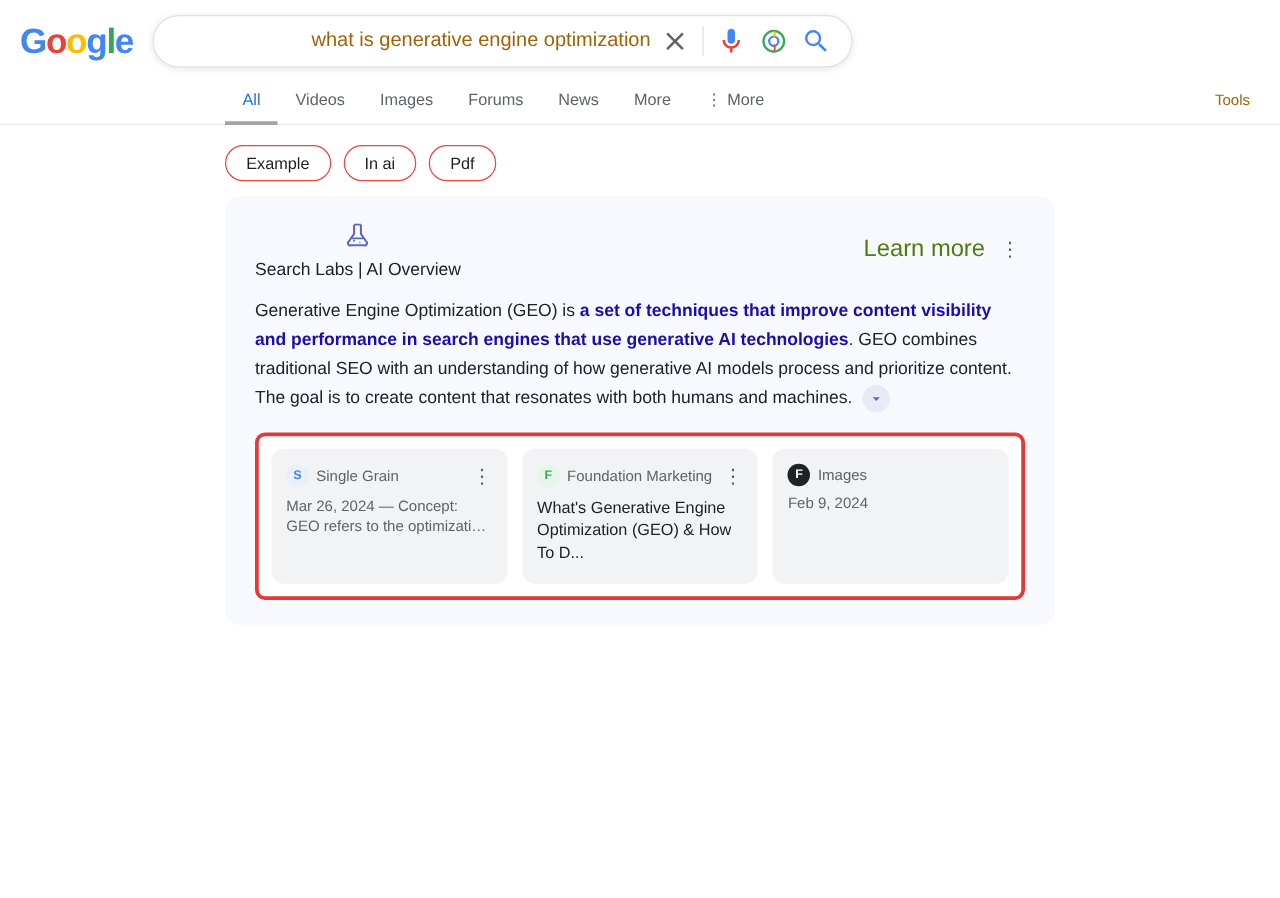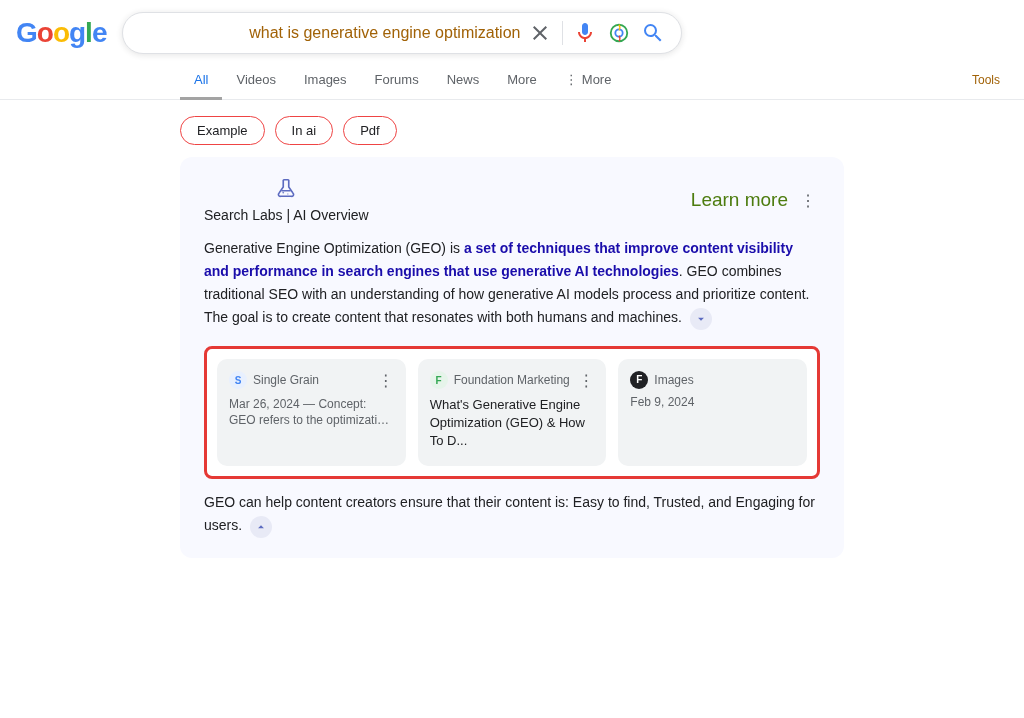--- a/index.html
+++ b/index.html
@@ -420,24 +420,16 @@
           <div class="source-card-logo">
             <div class="source-logo-circle fb-logo">F</div>
             <span>Images</span>
           </div>
         </div>
         <div class="source-card-date">Feb 9, 2024</div>
       </div>
 
     </div>
 
-    <div class="bottom-text">
-      <span>GEO can help content creators ensure that their content is: Easy to find, Trusted, and Engaging for users.</span>
-      <span class="collapse-btn">
-        <svg viewBox="0 0 24 24">
-            <path d="M7 14l5-5 5 5z"></path>
-          </svg>
-      </span>
-    </div>
 
   </div>
 
 </div>
 
 </body></html>

